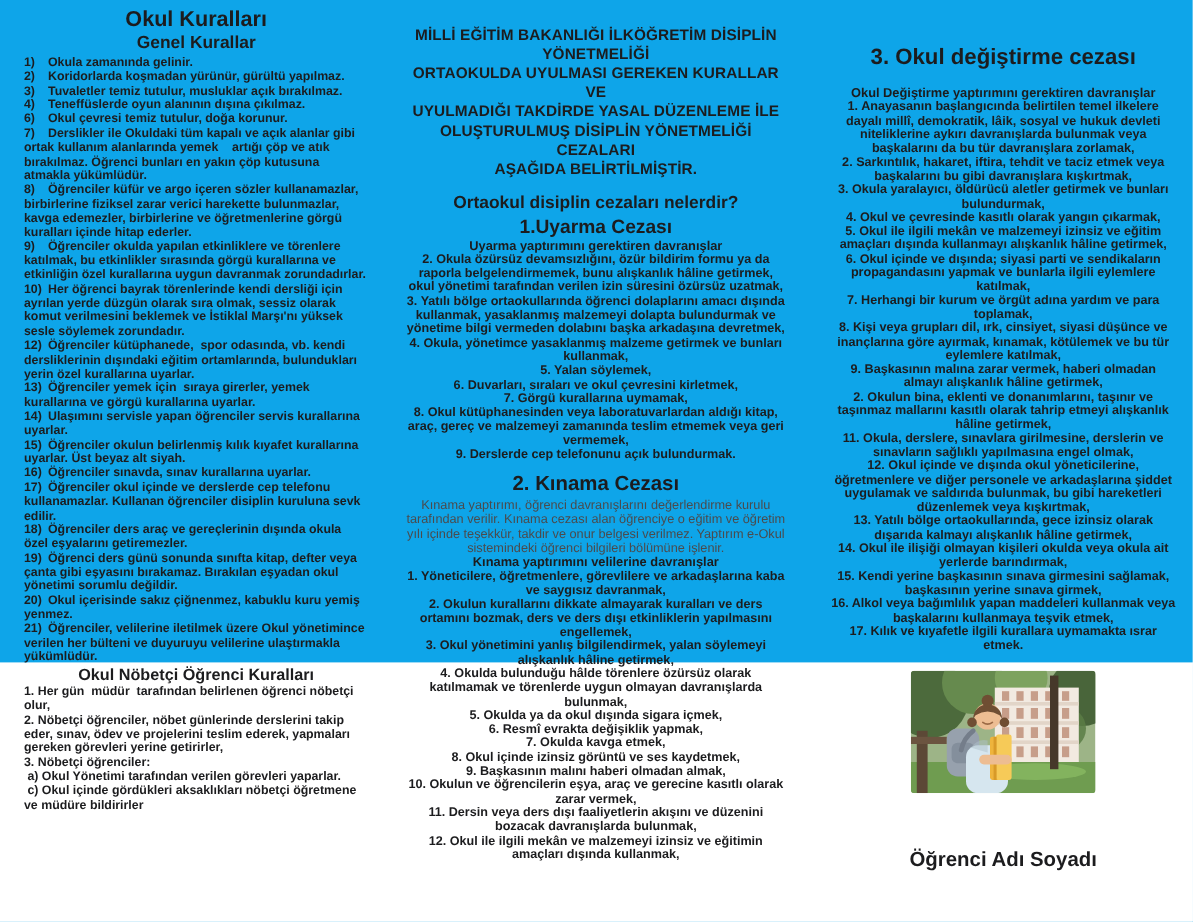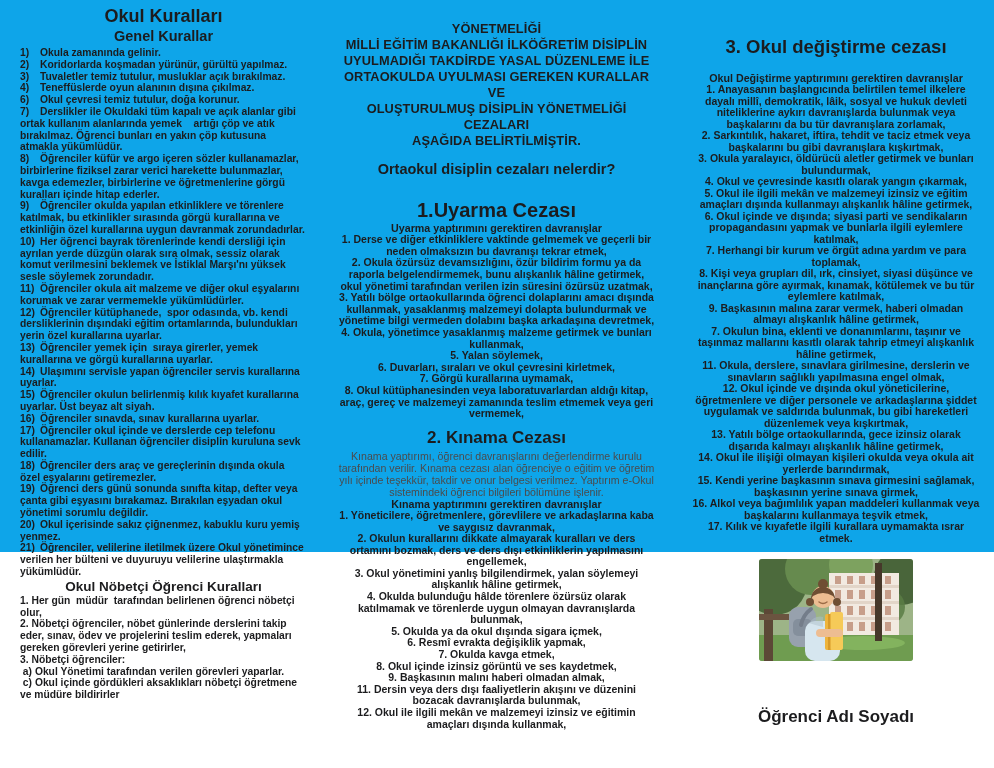--- a/index.html
+++ b/index.html
@@ -16,21 +16,21 @@
   .rule { font-size:10.3px; font-weight:700; line-height:11.8px; }
   .rnum { display:inline-block; min-width:20px; }
   .duty-title { font-size:13.5px; font-weight:700; text-align:center; line-height:16px; margin-top:1px; }
   .duty { font-size:10.3px; font-weight:700; line-height:11.8px; }
 
   
   .col-mid { left:337px; top:21px; width:319px; text-align:center; }
   .hline { font-size:12.8px; font-weight:700; line-height:16px; letter-spacing:.1px; }
   .question { font-size:14.5px; font-weight:700; margin-top:12px; }
   .sec-h { font-weight:700; }
-  .sec-h1 { font-size:20px; margin-top:22px; }
+  .sec-h1 { font-size:16px; margin-top:4px; }
   .sec-h2 { font-size:17px; margin-top:8px; }
   .intro { font-size:10.6px; font-weight:400; color:#4b4b4d; line-height:12px; margin-top:2px; }
   .lead { font-size:10.7px; font-weight:700; line-height:12.2px; }
   .item { font-size:10.5px; font-weight:700; line-height:11.6px; }
 
   
   .col-right { left:692px; top:36px; width:288px; text-align:center; }
   .right-h { font-size:18.5px; font-weight:700; }
   .col-right .lead { margin-top:14px; }
   .col-right .item { line-height:11.5px; font-size:10.5px; }
@@ -60,21 +60,20 @@
         <p class="rule"><span class="rnum">6)</span><span class="rtext">Okul çevresi temiz tutulur, doğa korunur.</span></p>
 
         <p class="rule"><span class="rnum">7)</span><span class="rtext">Derslikler ile Okuldaki tüm kapalı ve açık alanlar gibi ortak kullanım alanlarında yemek &nbsp;&nbsp;&nbsp;artığı çöp ve atık bırakılmaz. Öğrenci bunları en yakın çöp kutusuna atmakla yükümlüdür.</span></p>
 
         <p class="rule"><span class="rnum">8)</span><span class="rtext">Öğrenciler küfür ve argo içeren sözler kullanamazlar, birbirlerine fiziksel zarar verici harekette bulunmazlar, kavga edemezler, birbirlerine ve öğretmenlerine görgü kuralları içinde hitap ederler.</span></p>
 
         <p class="rule"><span class="rnum">9)</span><span class="rtext">Öğrenciler okulda yapılan etkinliklere ve törenlere katılmak, bu etkinlikler sırasında görgü kurallarına ve etkinliğin özel kurallarına uygun davranmak zorundadırlar.</span></p>
 
         <p class="rule"><span class="rnum">10)</span><span class="rtext">Her öğrenci bayrak törenlerinde kendi dersliği için ayrılan yerde düzgün olarak sıra olmak, sessiz olarak komut verilmesini beklemek ve İstiklal Marşı'nı yüksek sesle söylemek zorundadır.</span></p>
 
-        <p class="rule"><span class="rnum">11)</span><span class="rtext">Öğrenciler okula ait malzeme ve diğer okul eşyalarını korumak ve zarar vermemekle yükümlüdürler.</span></p>
 
         <p class="rule"><span class="rnum">12)</span><span class="rtext">Öğrenciler kütüphanede, &nbsp;spor odasında, vb. kendi dersliklerinin dışındaki eğitim ortamlarında, bulundukları yerin özel kurallarına uyarlar.</span></p>
 
         <p class="rule"><span class="rnum">13)</span><span class="rtext">Öğrenciler yemek için &nbsp;sıraya girerler, yemek kurallarına ve görgü kurallarına uyarlar.</span></p>
 
         <p class="rule"><span class="rnum">14)</span><span class="rtext">Ulaşımını servisle yapan öğrenciler servis kurallarına uyarlar.</span></p>
 
         <p class="rule"><span class="rnum">15)</span><span class="rtext">Öğrenciler okulun belirlenmiş kılık kıyafet kurallarına uyarlar. Üst beyaz alt siyah.</span></p>
 
         <p class="rule"><span class="rnum">16)</span><span class="rtext">Öğrenciler sınavda, sınav kurallarına uyarlar.</span></p>
@@ -101,79 +100,80 @@
         <p class="duty">&nbsp;a) Okul Yönetimi tarafından verilen görevleri yaparlar.</p>
 
 
         <p class="duty">&nbsp;c) Okul içinde gördükleri aksaklıkları nöbetçi öğretmene ve müdüre bildirirler</p>
       </div>
   </section>
 
   <section class="col col-mid">
     <div class="mid-header">
 
+        <div class="hline">MİLLİ EĞİTİM BAKANLIĞI İLKÖĞRETİM DİSİPLİN</div>
+
         <div class="hline">YÖNETMELİĞİ</div>
 
-        <div class="hline">MİLLİ EĞİTİM BAKANLIĞI İLKÖĞRETİM DİSİPLİN</div>
+        <div class="hline">ORTAOKULDA UYULMASI GEREKEN KURALLAR VE</div>
 
         <div class="hline">UYULMADIĞI TAKDİRDE YASAL DÜZENLEME İLE</div>
-
-        <div class="hline">ORTAOKULDA UYULMASI GEREKEN KURALLAR VE</div>
 
         <div class="hline">OLUŞTURULMUŞ DİSİPLİN YÖNETMELİĞİ CEZALARI</div>
 
         <div class="hline">AŞAĞIDA BELİRTİLMİŞTİR.</div>
       </div>
     <div class="question">Ortaokul disiplin cezaları nelerdir?</div>
 
     <h3 class="sec-h sec-h1">1.Uyarma Cezası</h3>
     <p class="lead">Uyarma yaptırımını gerektiren davranışlar</p>
     <div class="items">
 
-        <div class="item">1. Derse ve diğer etkinliklere vaktinde gelmemek ve geçerli bir neden olmaksızın bu davranışı tekrar etmek,</div>
 
         <div class="item">2. Okula özürsüz devamsızlığını, özür bildirim formu ya da raporla belgelendirmemek, bunu alışkanlık hâline getirmek, okul yönetimi tarafından verilen izin süresini özürsüz uzatmak,</div>
 
         <div class="item">3. Yatılı bölge ortaokullarında öğrenci dolaplarını amacı dışında kullanmak, yasaklanmış malzemeyi dolapta bulundurmak ve yönetime bilgi vermeden dolabını başka arkadaşına devretmek,</div>
 
         <div class="item">4. Okula, yönetimce yasaklanmış malzeme getirmek ve bunları kullanmak,</div>
 
         <div class="item">5. Yalan söylemek,</div>
 
         <div class="item">6. Duvarları, sıraları ve okul çevresini kirletmek,</div>
 
         <div class="item">7. Görgü kurallarına uymamak,</div>
 
         <div class="item">8. Okul kütüphanesinden veya laboratuvarlardan aldığı kitap, araç, gereç ve malzemeyi zamanında teslim etmemek veya geri vermemek,</div>
 
+        <div class="item">9. Derslerde cep telefonunu açık bulundurmak.</div>
       </div>
 
     <h3 class="sec-h sec-h2">2. Kınama Cezası</h3>
     <p class="intro">Kınama yaptırımı, öğrenci davranışlarını değerlendirme kurulu tarafından verilir. Kınama cezası alan öğrenciye o eğitim ve öğretim yılı içinde teşekkür, takdir ve onur belgesi verilmez. Yaptırım e-Okul sistemindeki öğrenci bilgileri bölümüne işlenir.</p>
-    <p class="lead">Kınama yaptırımını gerektiren davranışlar</p>
+    <p class="lead">Kınama yaptırımını velilerine davranışlar</p>
     <div class="items">
 
         <div class="item">1. Yöneticilere, öğretmenlere, görevlilere ve arkadaşlarına kaba ve saygısız davranmak,</div>
 
         <div class="item">2. Okulun kurallarını dikkate almayarak kuralları ve ders ortamını bozmak, ders ve ders dışı etkinliklerin yapılmasını engellemek,</div>
 
         <div class="item">3. Okul yönetimini yanlış bilgilendirmek, yalan söylemeyi alışkanlık hâline getirmek,</div>
 
         <div class="item">4. Okulda bulunduğu hâlde törenlere özürsüz olarak katılmamak ve törenlerde uygun olmayan davranışlarda bulunmak,</div>
 
         <div class="item">5. Okulda ya da okul dışında sigara içmek,</div>
 
         <div class="item">6. Resmî evrakta değişiklik yapmak,</div>
 
         <div class="item">7. Okulda kavga etmek,</div>
 
         <div class="item">8. Okul içinde izinsiz görüntü ve ses kaydetmek,</div>
 
         <div class="item">9. Başkasının malını haberi olmadan almak,</div>
 
+        <div class="item">10. Okulun ve öğrencilerin eşya, araç ve gerecine kasıtlı olarak zarar vermek,</div>
 
         <div class="item">11. Dersin veya ders dışı faaliyetlerin akışını ve düzenini bozacak davranışlarda bulunmak,</div>
 
         <div class="item">12. Okul ile ilgili mekân ve malzemeyi izinsiz ve eğitimin amaçları dışında kullanmak,</div>
 
       </div>
   </section>
 
   <section class="col col-right">
     <h3 class="right-h">3. Okul değiştirme cezası</h3>
@@ -191,21 +191,21 @@
         <div class="item">5. Okul ile ilgili mekân ve malzemeyi izinsiz ve eğitim amaçları dışında kullanmayı alışkanlık hâline getirmek,</div>
 
         <div class="item">6. Okul içinde ve dışında; siyasi parti ve sendikaların propagandasını yapmak ve bunlarla ilgili eylemlere katılmak,</div>
 
         <div class="item">7. Herhangi bir kurum ve örgüt adına yardım ve para toplamak,</div>
 
         <div class="item">8. Kişi veya grupları dil, ırk, cinsiyet, siyasi düşünce ve inançlarına göre ayırmak, kınamak, kötülemek ve bu tür eylemlere katılmak,</div>
 
         <div class="item">9. Başkasının malına zarar vermek, haberi olmadan almayı alışkanlık hâline getirmek,</div>
 
-        <div class="item">7. Okulun bina, eklenti ve donanımlarını, taşınır ve taşınmaz mallarını kasıtlı olarak tahrip etmeyi alışkanlık hâline getirmek,</div>
+        <div class="item">2. Okulun bina, eklenti ve donanımlarını, taşınır ve taşınmaz mallarını kasıtlı olarak tahrip etmeyi alışkanlık hâline getirmek,</div>
 
         <div class="item">11. Okula, derslere, sınavlara girilmesine, derslerin ve sınavların sağlıklı yapılmasına engel olmak,</div>
 
         <div class="item">12. Okul içinde ve dışında okul yöneticilerine, öğretmenlere ve diğer personele ve arkadaşlarına şiddet uygulamak ve saldırıda bulunmak, bu gibi hareketleri düzenlemek veya kışkırtmak,</div>
 
         <div class="item">13. Yatılı bölge ortaokullarında, gece izinsiz olarak dışarıda kalmayı alışkanlık hâline getirmek,</div>
 
         <div class="item">14. Okul ile ilişiği olmayan kişileri okulda veya okula ait yerlerde barındırmak,</div>
 
         <div class="item">15. Kendi yerine başkasının sınava girmesini sağlamak, başkasının yerine sınava girmek,</div>

